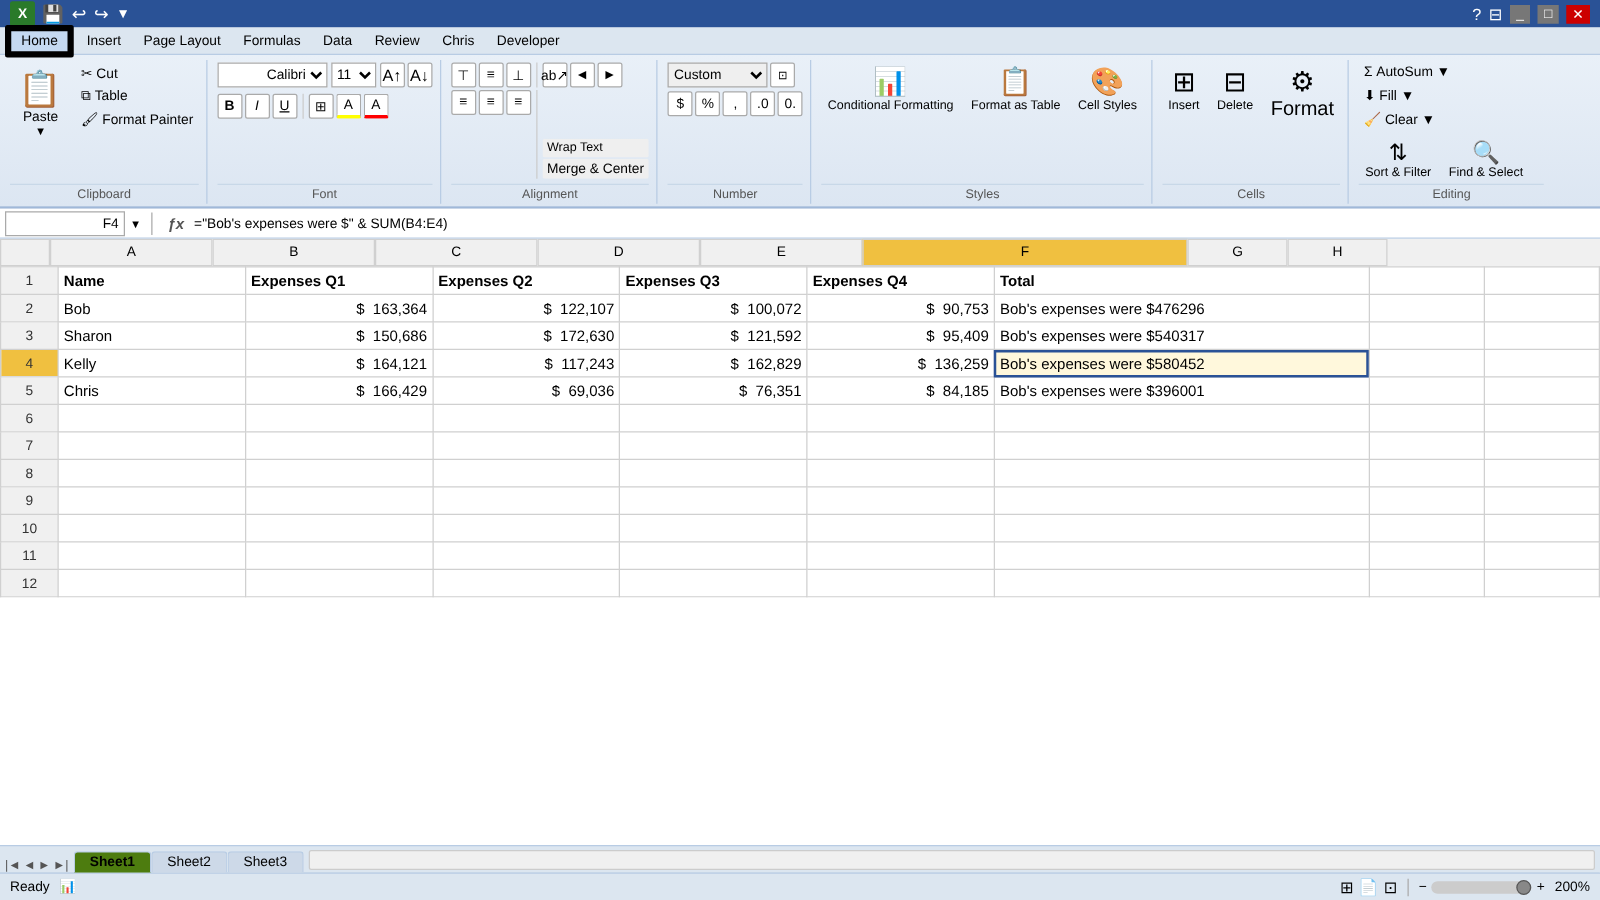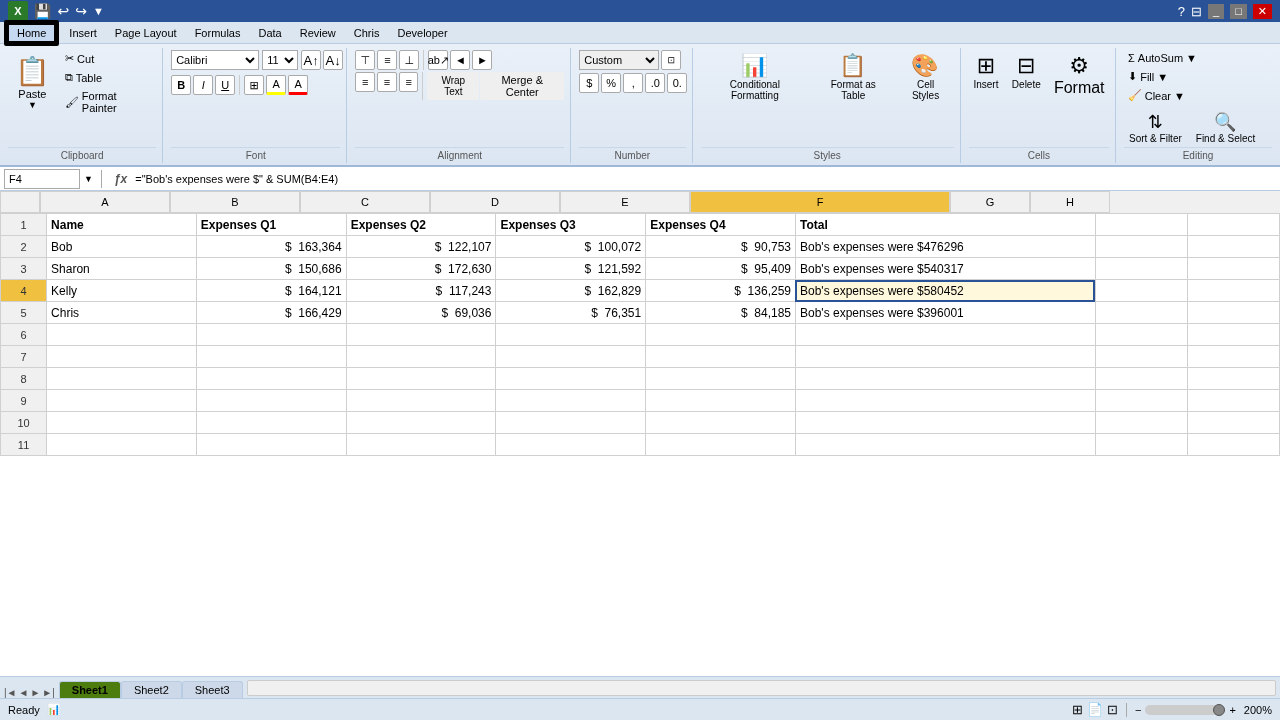--- a/index.html
+++ b/index.html
@@ -111,21 +111,21 @@
 
     
     .font-selects { display: flex; gap: 3px; margin-bottom: 2px; }
     .font-select {
       height: 20px;
       font-size: 11px;
       border: 1px solid #aaa;
       background: white;
       cursor: pointer;
     }
-    .font-name-select { width: 88px; }
+    .font-name-select { width: 88px; text-align: right; }
     .font-size-select { width: 36px; }
     .font-btns { display: flex; gap: 2px; }
     .font-btn {
       width: 20px; height: 20px;
       border: 1px solid #aaa;
       background: white;
       cursor: pointer;
       display: flex; align-items: center; justify-content: center;
       font-size: 11px;
       border-radius: 2px;
@@ -135,26 +135,26 @@
     #formula-bar {
       display: flex;
       align-items: center;
       height: 24px;
       border-bottom: 1px solid #b8cce4;
       background: white;
       padding: 0 4px;
       gap: 4px;
     }
     #name-box {
-      width: 76px;
+      width: 96px;
       height: 20px;
       border: 1px solid #aaa;
       padding: 0 4px;
       font-size: 11px;
-      text-align: left;
+      text-align: right;
     }
     #formula-input {
       flex: 1;
       height: 20px;
       border: none;
       outline: none;
       font-size: 11px;
       font-family: Arial, sans-serif;
     }
 
@@ -357,21 +357,21 @@
           <div style="width:1px;background:#ccc;margin:0 2px;"></div>
           <button class="font-btn">ab↗</button>
           <button class="font-btn">◄</button>
           <button class="font-btn">►</button>
         </div>
         <div class="align-row" style="display:flex;gap:2px;">
           <button class="font-btn">≡</button>
           <button class="font-btn">≡</button>
           <button class="font-btn">≡</button>
           <div style="width:1px;background:#ccc;margin:0 2px;"></div>
-          <div style="display:flex;flex-direction:row;gap:1px;">
+          <div style="display:flex;flex-direction:column;gap:1px;margin-top:39px;">
             <button class="ribbon-btn-small" style="font-size:10px;">Wrap Text</button>
             <button class="ribbon-btn-small" style="font-size:11px;">Merge &amp; Center</button>
           </div>
         </div>
       </div>
       <div class="group-label">Alignment</div>
     </div>
 
     <div class="ribbon-group" style="min-width:100px;">
       <div class="group-content" style="flex-direction:column;gap:3px;">
@@ -611,20 +611,31 @@
           <td class="row-header">11</td>
           <td></td>
           <td></td>
           <td></td>
           <td></td>
           <td></td>
           <td></td>
           <td></td>
           <td></td>
         </tr>
+    <tr>
+          <td class="row-header">12</td>
+          <td></td>
+          <td></td>
+          <td></td>
+          <td></td>
+          <td></td>
+          <td></td>
+          <td></td>
+          <td></td>
+        </tr>
   </tbody>
     </table>
 </div>
 
 <div style="position:fixed;bottom:0;left:0;right:0;">
 
   <div style="display:flex;align-items:flex-end;background:#dce6f0;border-top:1px solid #b8cce4;height:22px;">
     <div style="display:flex;gap:2px;font-size:10px;color:#555;align-items:center;padding:0 4px;">
       <span style="cursor:pointer;">|◄</span>
       <span style="cursor:pointer;">◄</span>

